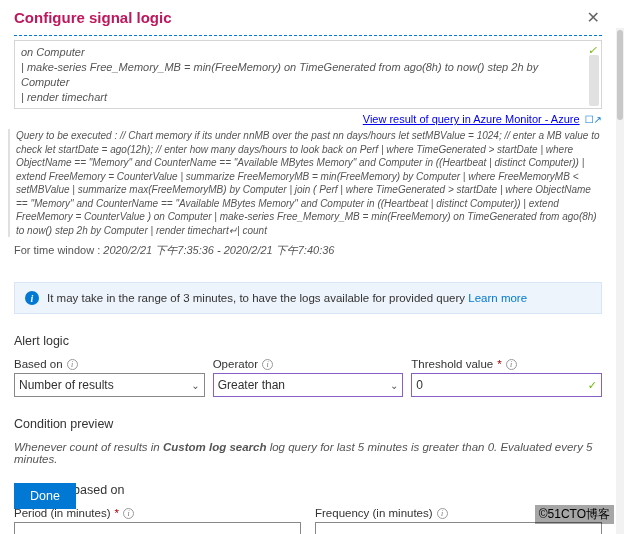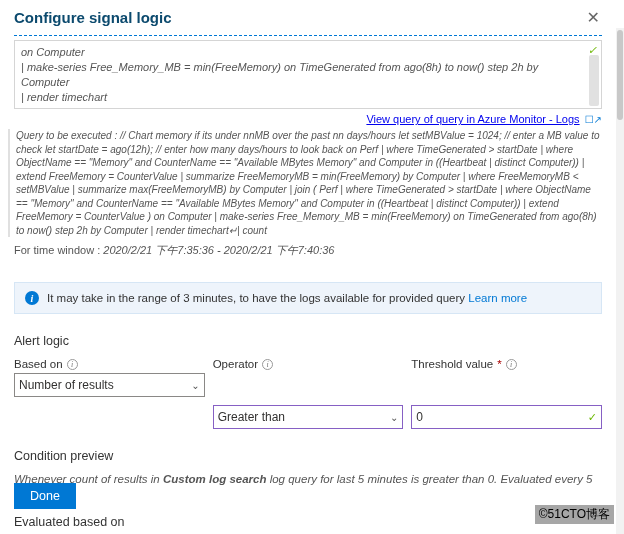--- a/index.html
+++ b/index.html
@@ -21,21 +21,21 @@
   }
   .header {
     display: flex;
     justify-content: space-between;
     align-items: center;
     padding: 6px 0 4px 0;
   }
   .header h2 {
     font-size: 15px;
     font-weight: 600;
-    color: #0c4a6e;
+    color: #be185d;
   }
   .close-x {
     font-size: 16px;
     color: #666;
     cursor: pointer;
     padding: 2px 2px;
   }
   .dashed-sep {
     border-top: 1px dashed #0078d4;
     margin: 2px 0 4px 0;
@@ -156,21 +156,21 @@
     border: 1px solid #8a8886;
     height: 24px;
     display: flex;
     align-items: center;
     justify-content: space-between;
     padding: 0 4px;
     font-size: 12px;
     background: #fff;
     cursor: pointer;
   }
-  .select-box.purple, .input-box.purple { border-color: #8660c4; margin-top: 32px; }
+  .select-box.purple, .input-box.purple { border-color: #8660c4; }
   .chev {
     font-size: 10px;
     color: #555;
   }
   .input-box .ok {
     color: #6bb700;
     font-size: 11px;
   }
   .cond-text {
     font-size: 11.5px;
@@ -229,21 +229,21 @@
 
   <div class="query-box">
     <span class="check">✓</span>
     <div class="scroll"></div>
     <div>on Computer</div>
     <div>| make-series Free_Memory_MB = min(FreeMemory) on TimeGenerated from ago(8h) to now() step 2h by Computer</div>
     <div>| render timechart</div>
   </div>
 
   <div class="link-row">
-    <a href="#">View query of query in Azure Monitor - Logs</a>
+    <a href="#">View result of query in Azure Monitor - Azure</a>
     <span class="ext">☐↗</span>
   </div>
 
   <div class="query-desc">Query to be executed : // Chart memory if its under nnMB over the past nn days/hours let setMBValue = 1024; // enter a MB value to check let startDate = ago(12h); // enter how many days/hours to look back on Perf | where TimeGenerated &gt; startDate | where ObjectName == "Memory" and CounterName == "Available MBytes Memory" and Computer in ((Heartbeat | distinct Computer)) | extend FreeMemory = CounterValue | summarize FreeMemoryMB = min(FreeMemory) by Computer | where FreeMemoryMB &lt; setMBValue | summarize max(FreeMemoryMB) by Computer | join ( Perf | where TimeGenerated &gt; startDate | where ObjectName == "Memory" and CounterName == "Available MBytes Memory" and Computer in ((Heartbeat | distinct Computer)) | extend FreeMemory = CounterValue ) on Computer | make-series Free_Memory_MB = min(FreeMemory) on TimeGenerated from ago(8h) to now() step 2h by Computer | render timechart↵| count</div>
 
   <div class="time-window">
     <span>For time window :</span>
     <i>2020/2/21 下午7:35:36 - 2020/2/21 下午7:40:36</i>
   </div>
 

